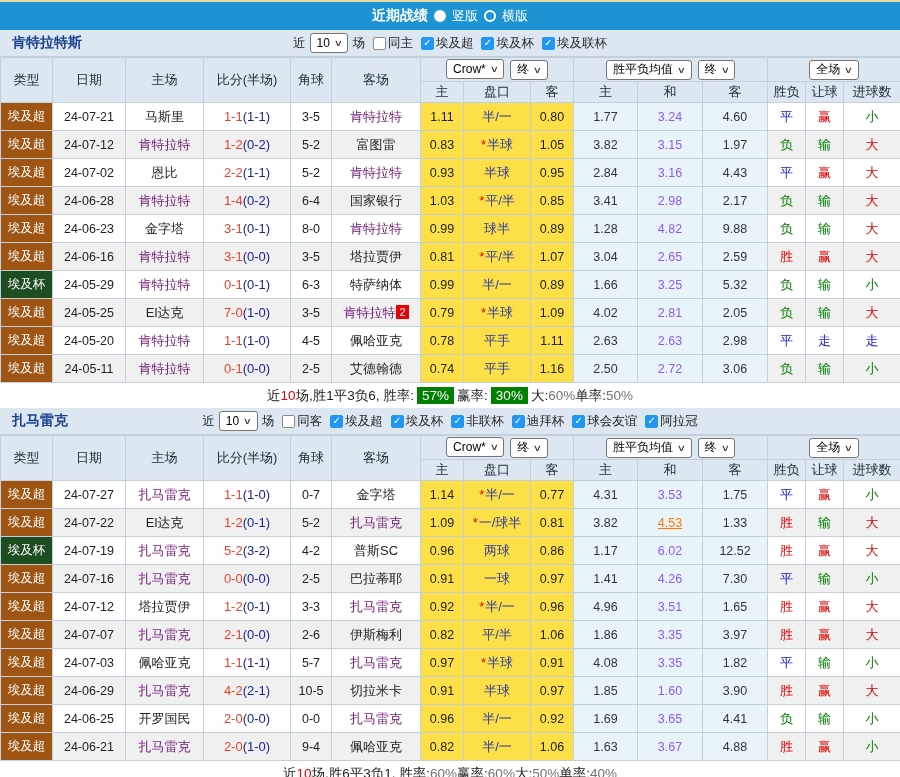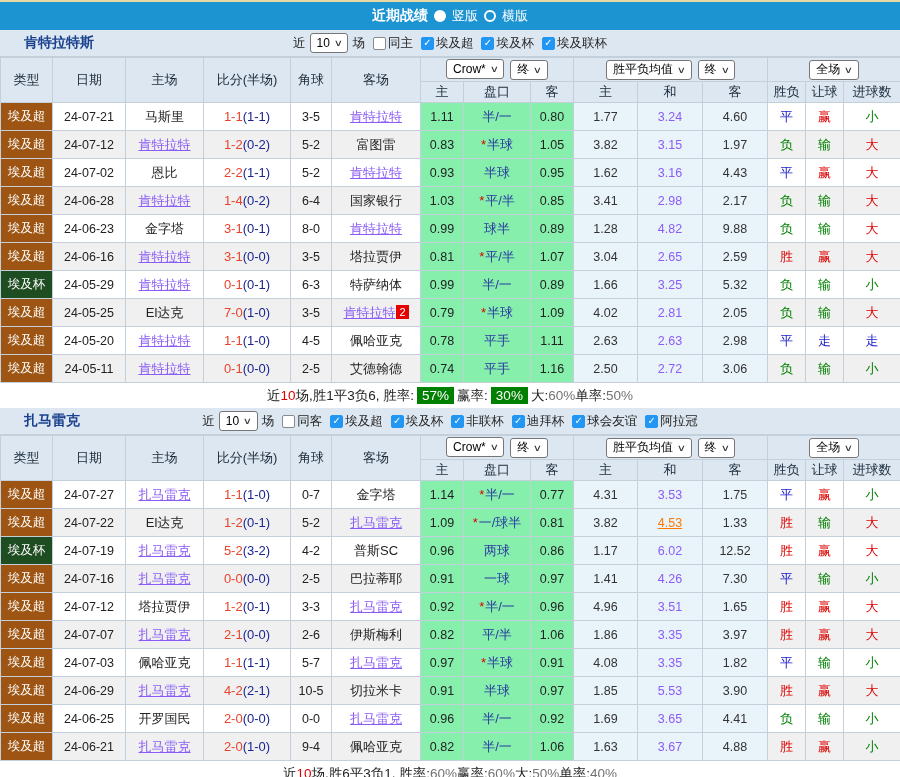--- a/index.html
+++ b/index.html
@@ -21,21 +21,21 @@
   }
   .radio.on { background: #fff; }
   .radio-label { font-size: 13px; color: #fff; }
   
   .section-bar {
     height: 27px; background: #dde7f1; position: relative;
     display: flex; align-items: center; justify-content: center;
     border-bottom: 1px solid #c3cfdb;
   }
   .team-title {
-    position: absolute; left: 24px; font-weight: bold; font-size: 14px; color: #19418e;
+    position: absolute; left: 12px; font-weight: bold; font-size: 14px; color: #19418e;
   }
   .filter { display: flex; align-items: center; gap: 4px; font-size: 12.5px; color: #222; }
   .filter .grp { display: flex; align-items: center; gap: 2px; margin-left: 4px; }
   .cb {
     width: 13px; height: 13px; display: inline-flex; align-items: center; justify-content: center;
     border: 1px solid #8a8a8a; border-radius: 2px; background: #fff;
     font-size: 10px; line-height: 1; color: #fff;
   }
   .cb.on { background: #2196f3; border-color: #2196f3; }
   
@@ -50,23 +50,23 @@
   th, td { border: 1px solid #c3cfdb; text-align: center; vertical-align: middle; overflow: hidden; white-space: nowrap; }
   thead th { background: #dde7f1; font-weight: normal; color: #1a2a3a; font-size: 13px; }
   thead tr.grp-row th { height: 24px; }
   thead tr.lbl-row th { height: 21px; }
   tbody td { height: 28px; font-size: 13px; }
   td.num { font-size: 12.5px; }
   td.type-cell { color: #fff; font-size: 12.5px; }
   td.type-league { background: #9e5412; }
   td.type-cup    { background: #1f4d22; }
   tr.alt td.ab { background: #f0f0f0; }
-  td.cream { background: #86efac; }
+  td.cream { background: #fde047; }
   td.lblue { background: #e9f3fa; }
-  .team-green { color: #8b5cf6; text-decoration: underline; }
+  .team-green { color: #701a75; }
   .score-ft { color: #e8432a; }
   .score-ht { color: #1a2492; }
   .hc { color: #2a3aa0; }
   .star { color: #e00000; margin-right: 1px; }
   .avg-side { color: #333; }
   .avg-mid { color: #8b5cf6; }
   .hot { color: #ff7800; text-decoration: underline; }
   .c-red { color: #dd0000; }
   .c-green { color: #008000; }
   .c-blue { color: #1717cc; }
@@ -218,21 +218,21 @@
           <tr>
             <td class="type-cell type-league">埃及超</td>
             <td class="ab num">24-07-02</td>
             <td class="ab"><span>恩比</span></td>
             <td class="ab"><span><span class="score-ft">2-2</span><span class="score-ht">(1-1)</span></span></td>
             <td class="ab num">5-2</td>
             <td class="ab"><span class="team-green">肯特拉特</span></td>
             <td class="cream num">0.93</td>
             <td class="cream"><span class="hc">半球</span></td>
             <td class="cream num">0.95</td>
-            <td class="lblue num avg-side">1.62</td>
+            <td class="lblue num avg-side">2.84</td>
             <td class="lblue num"><span class="avg-mid">3.16</span></td>
             <td class="lblue num avg-side">4.43</td>
             <td class="ab c-blue">平</td>
             <td class="ab c-red">赢</td>
             <td class="ab c-red">大</td>
           </tr>
           <tr class="alt">
             <td class="type-cell type-league">埃及超</td>
             <td class="ab num">24-06-28</td>
             <td class="ab"><span class="team-green">肯特拉特</span></td>
@@ -587,21 +587,21 @@
             <td class="type-cell type-league">埃及超</td>
             <td class="ab num">24-06-29</td>
             <td class="ab"><span class="team-green">扎马雷克</span></td>
             <td class="ab"><span><span class="score-ft">4-2</span><span class="score-ht">(2-1)</span></span></td>
             <td class="ab num">10-5</td>
             <td class="ab"><span>切拉米卡</span></td>
             <td class="cream num">0.91</td>
             <td class="cream"><span class="hc">半球</span></td>
             <td class="cream num">0.97</td>
             <td class="lblue num avg-side">1.85</td>
-            <td class="lblue num"><span class="avg-mid">5.53</span></td>
+            <td class="lblue num"><span class="avg-mid">1.60</span></td>
             <td class="lblue num avg-side">3.90</td>
             <td class="ab c-red">胜</td>
             <td class="ab c-red">赢</td>
             <td class="ab c-red">大</td>
           </tr>
           <tr>
             <td class="type-cell type-league">埃及超</td>
             <td class="ab num">24-06-25</td>
             <td class="ab"><span>开罗国民</span></td>
             <td class="ab"><span><span class="score-ft">2-0</span><span class="score-ht">(0-0)</span></span></td>

